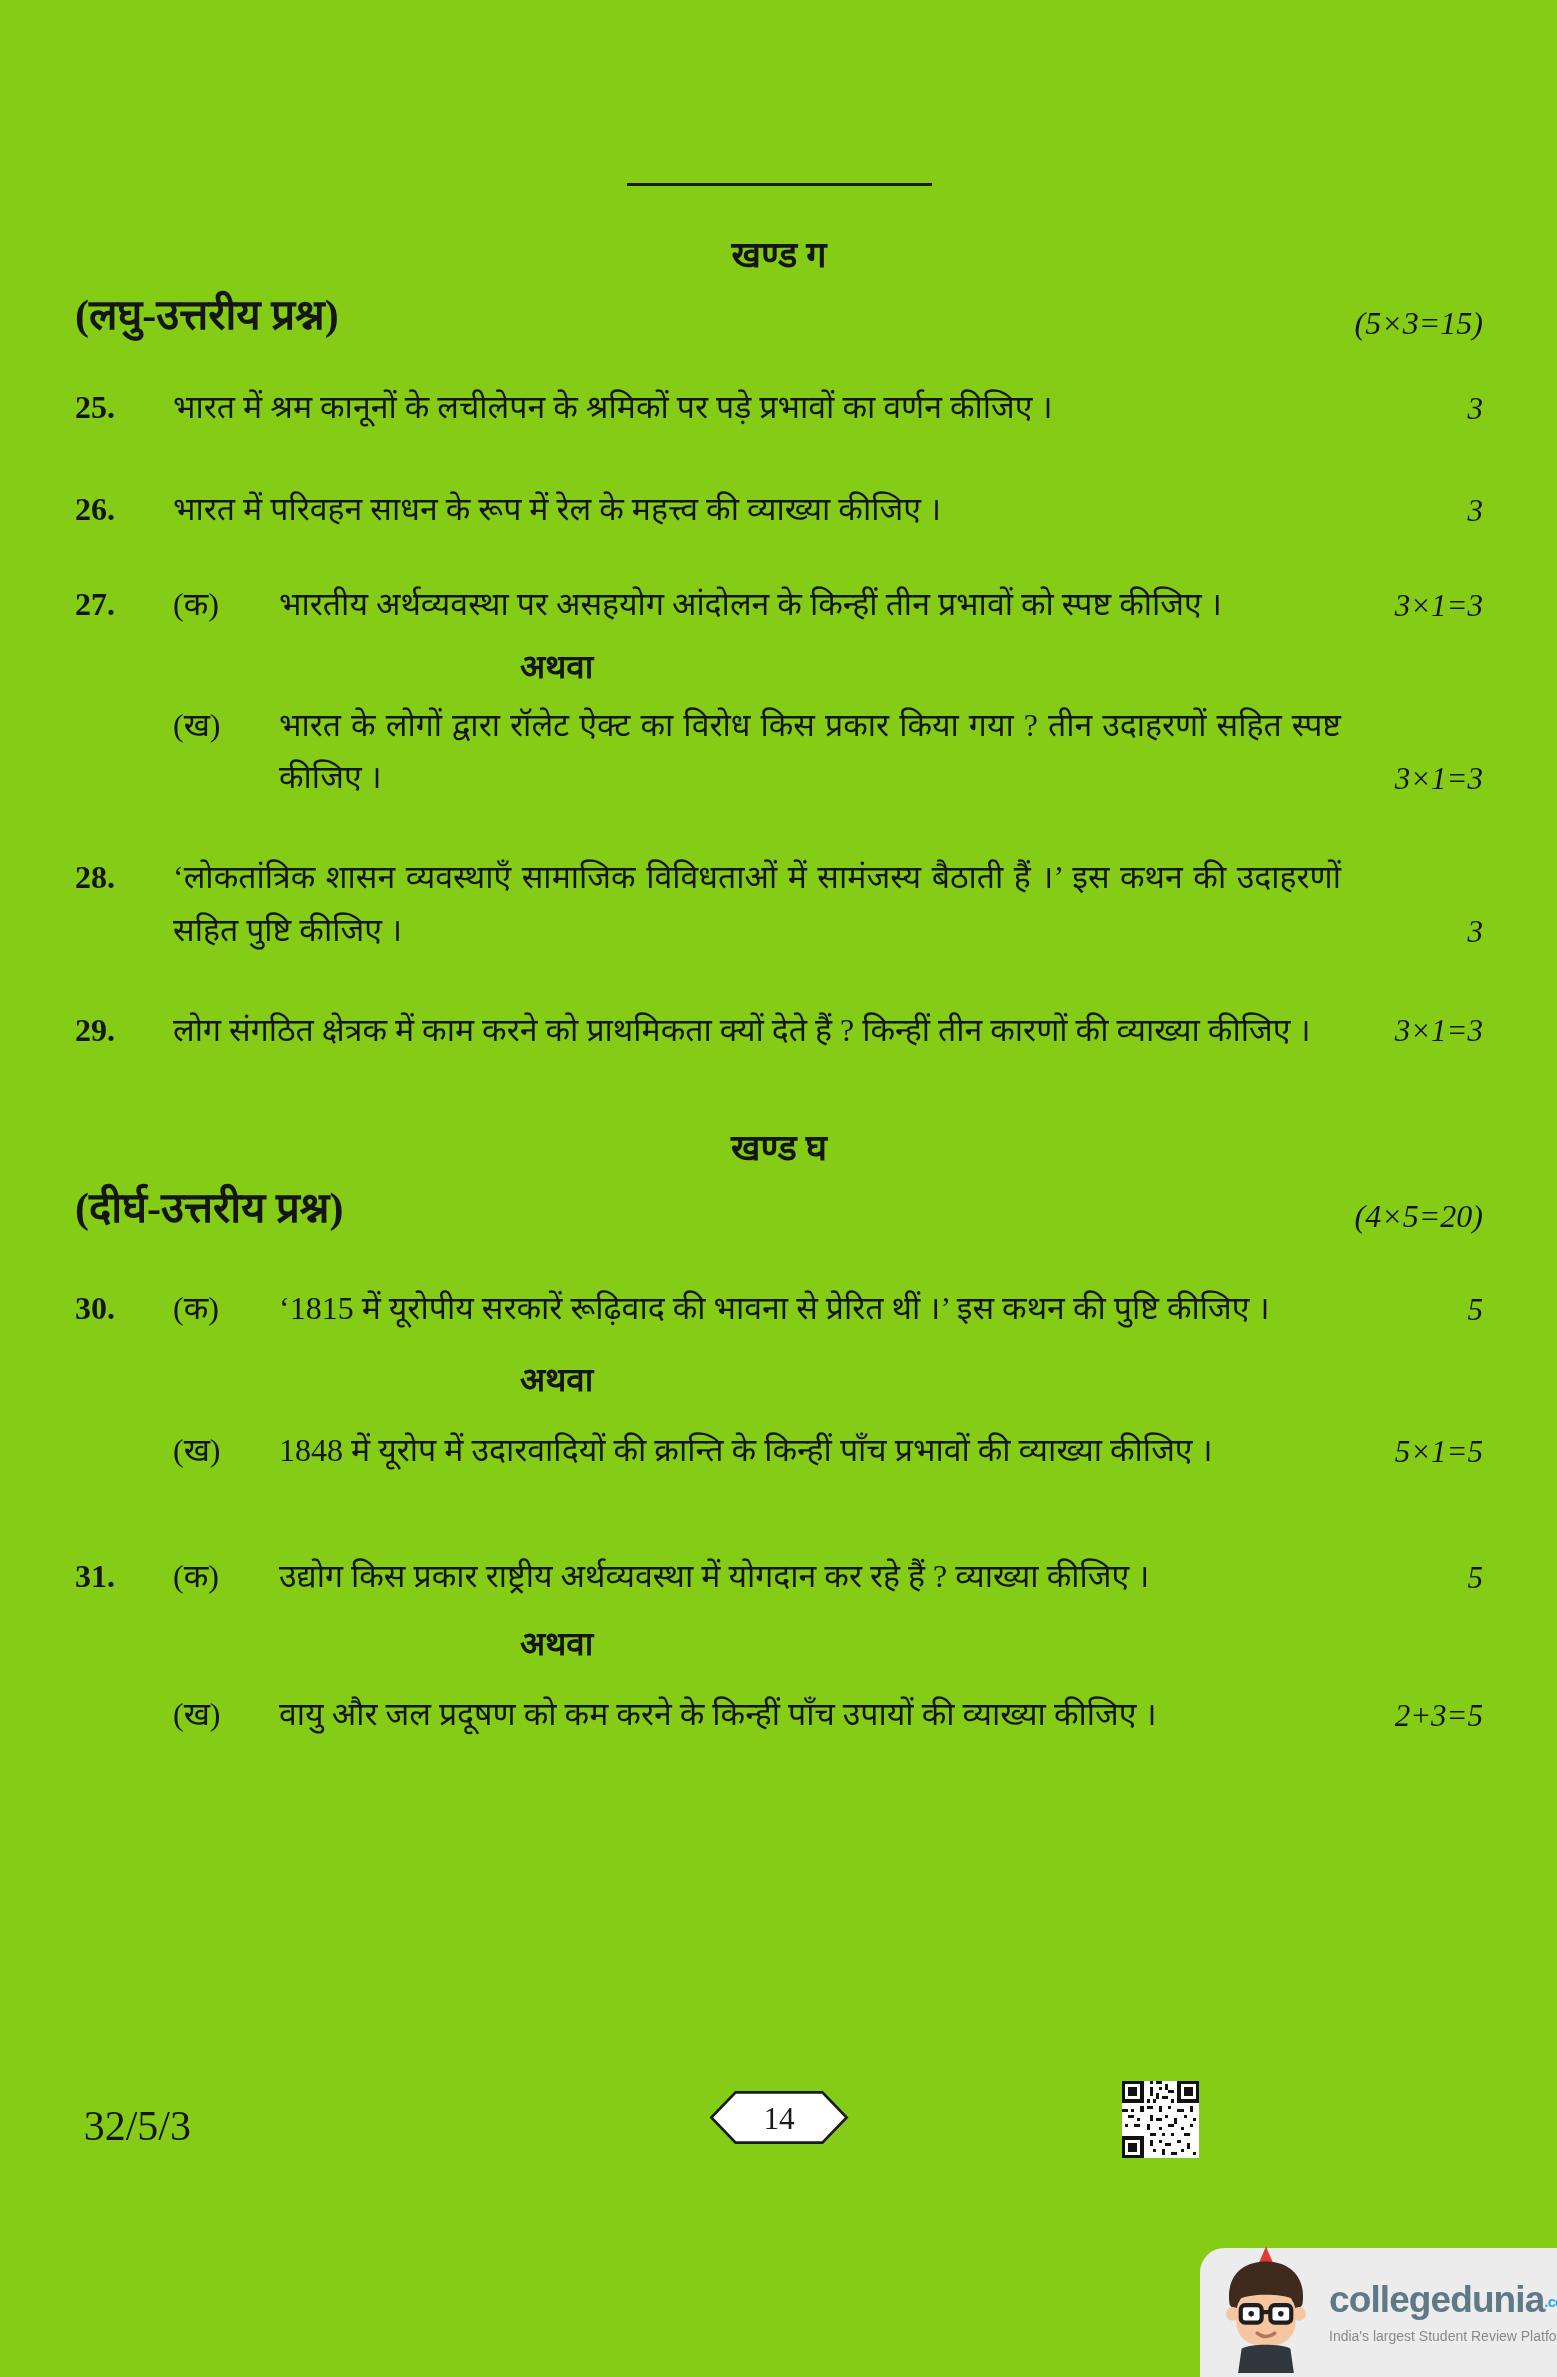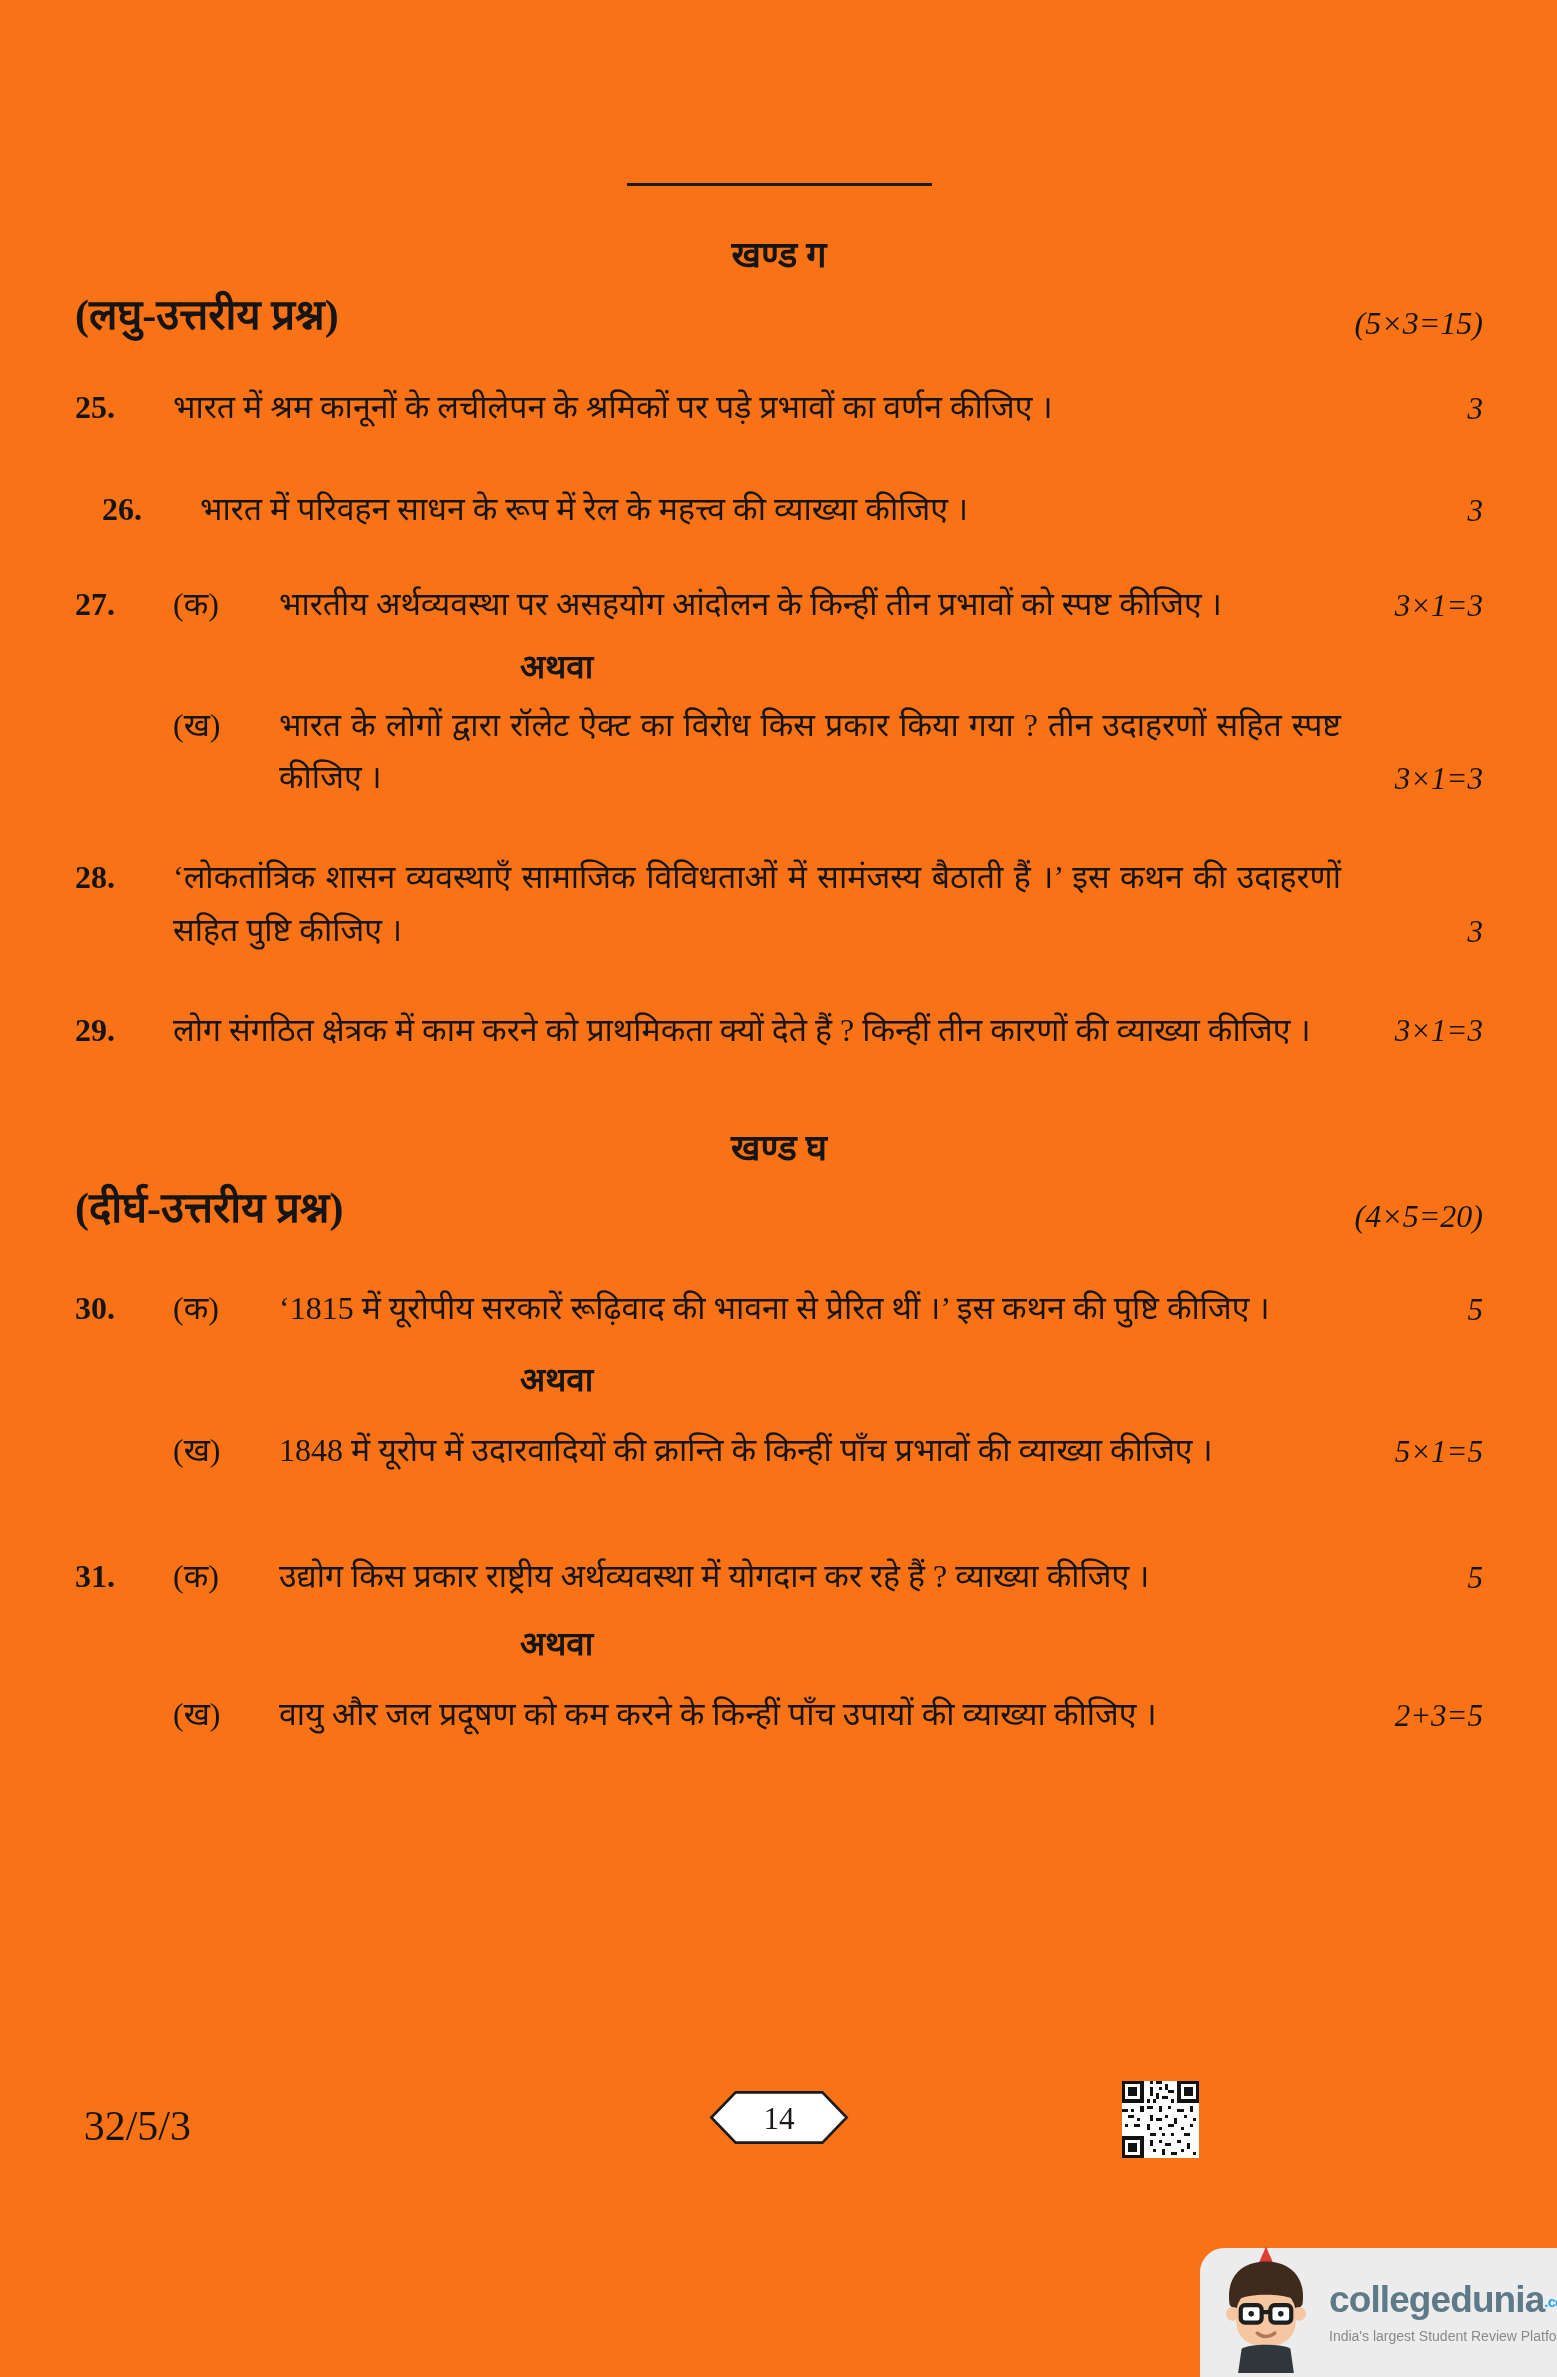--- a/index.html
+++ b/index.html
@@ -1,21 +1,21 @@
 <!DOCTYPE html>
 <html style="font-size:14px"><head>
 <meta charset="utf-8">
 <title>Question Paper Page</title>
 <style>
   html,body { margin:0; padding:0; background:#ffffff; }
   .page {
     position:relative;
     width:1558px; height:2377px;
     margin:0 auto;
-    background:#f97316;
+    background:#84cc16;
     font-family:"Liberation Serif", serif;
     color:#151515;
     overflow:hidden;
   }
   .content { padding:0 75px 0 75px; }
 
   .top-rule {
     width:305px; height:2.6px; background:#1a1a1a;
     margin:183px auto 0 auto;
   }
@@ -72,21 +72,21 @@
     font-size:31px;
   }
 
   .or-row {
     font-weight:bold;
     font-size:33px;
     margin-left:445px;
   }
 
   .mt-q25 { margin-top:40px; }
-  .mt-q26 { margin-top:49px;margin-left:27px; }
+  .mt-q26 { margin-top:49px; }
   .mt-q27a { margin-top:42px; }
   .mt-or1 { margin-top:12.2px; }
   .mt-q27b { margin-top:10.5px; }
   .mt-q28 { margin-top:47px; }
   .mt-q29 { margin-top:47px; }
   .mt-sec2 { margin-top:66px; }
   .mt-q30a { margin-top:48px; }
   .mt-or2 { margin-top:21px; }
   .mt-q30b { margin-top:23px; }
   .mt-q31a { margin-top:73px; }

